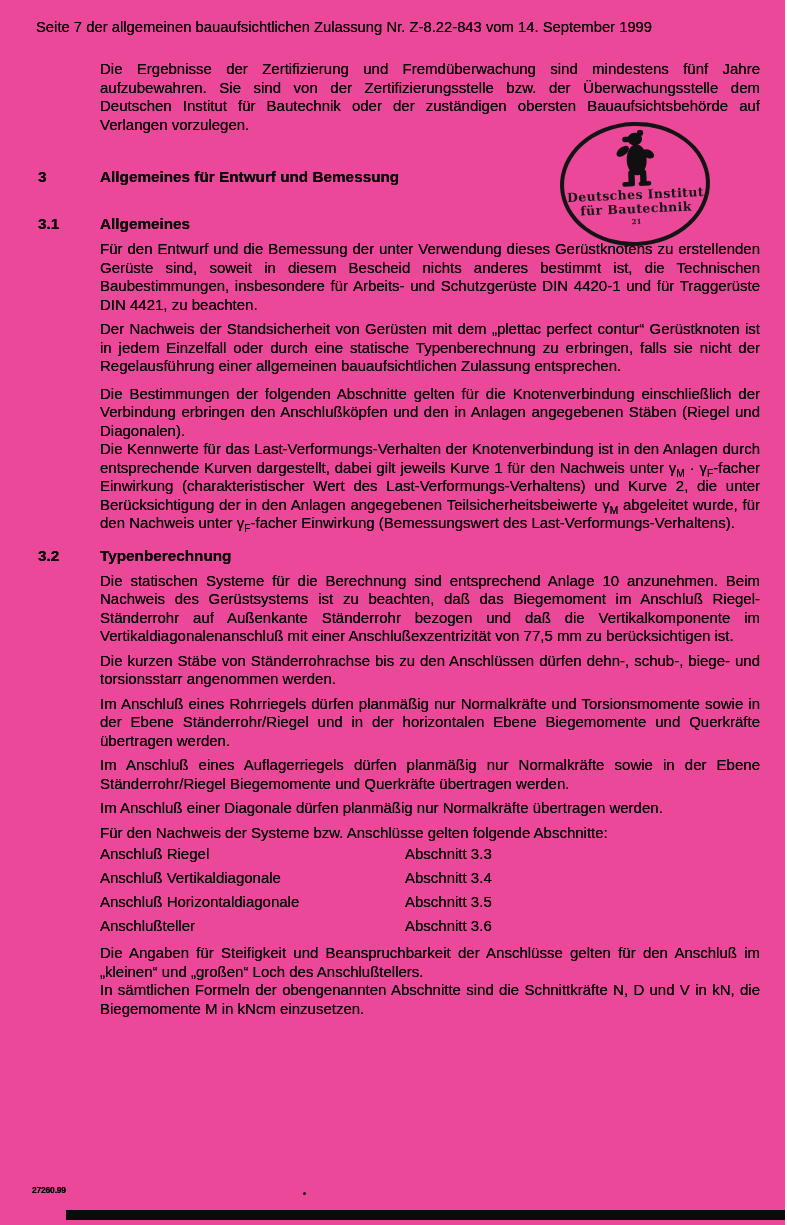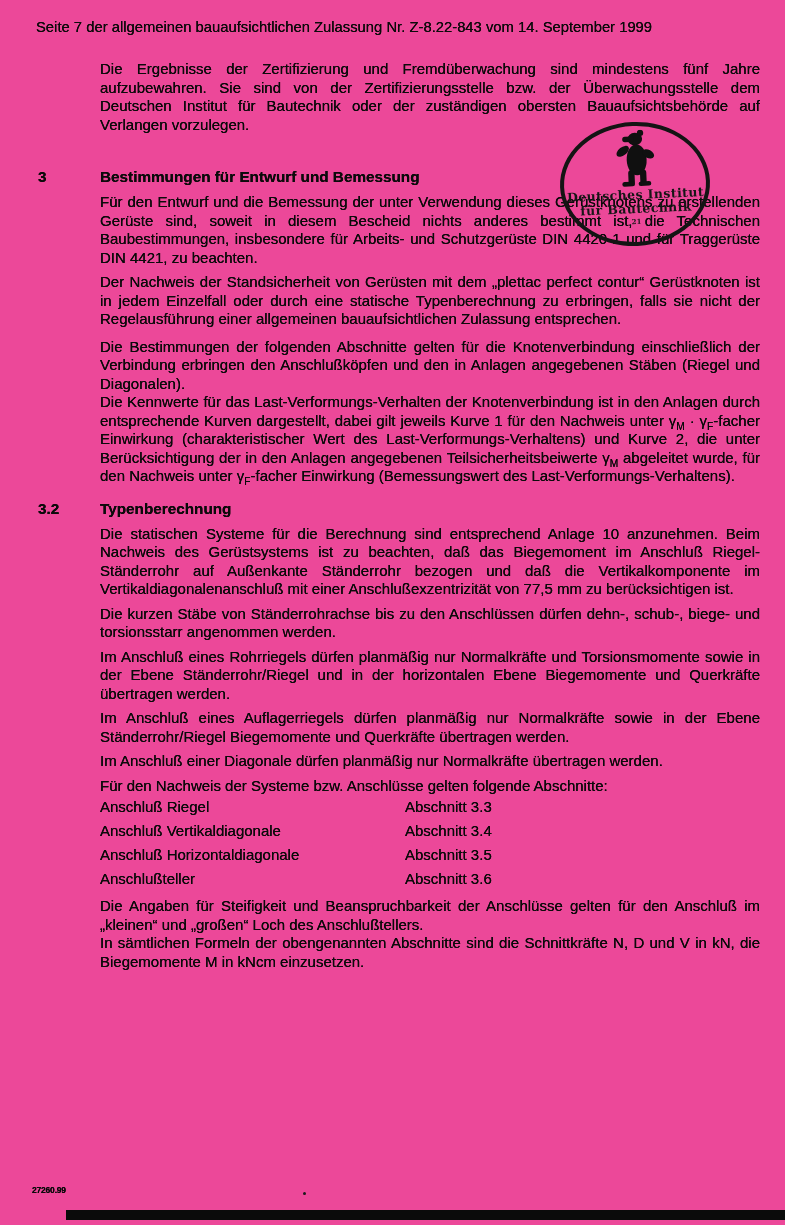--- a/index.html
+++ b/index.html
@@ -110,23 +110,27 @@
     <div class="stamp-text">für Bautechnik</div>
     <div class="stamp-mark">21</div>
   </div>
 
   <div class="content">
 
     <p class="para">Die Ergebnisse der Zertifizierung und Fremdüberwachung sind mindestens fünf Jahre aufzubewahren. Sie sind von der Zertifizierungsstelle bzw. der Überwachungsstelle dem Deutschen Institut für Bautechnik oder der zuständigen obersten Bauaufsichtsbehörde auf Verlangen vorzulegen.</p>
 
     <div class="heading h-main">
       <span class="h-num">3</span>
-      <span class="h-title">Bestimmungen für Entwurf und Bemessung</span>
+      <span class="h-title">Allgemeines für Entwurf und Bemessung</span>
     </div>
 
+    <div class="heading h-31">
+      <span class="h-num">3.1</span>
+      <span class="h-title">Allgemeines</span>
+    </div>
 
     <p class="para p-first">Für den Entwurf und die Bemessung der unter Verwendung dieses Gerüstknotens zu erstellenden Gerüste sind, soweit in diesem Bescheid nichts anderes bestimmt ist, die Technischen Baubestimmungen, insbesondere für Arbeits- und Schutzgerüste DIN 4420-1 und für Traggerüste DIN 4421, zu beachten.</p>
     <p class="para mt6">Der Nachweis der Standsicherheit von Gerüsten mit dem „plettac perfect contur“ Gerüstknoten ist in jedem Einzelfall oder durch eine statische Typenberechnung zu erbringen, falls sie nicht der Regelausführung einer allgemeinen bauaufsichtlichen Zulassung entsprechen.</p>
     <p class="para mt9">Die Bestimmungen der folgenden Abschnitte gelten für die Knotenverbindung einschließlich der Verbindung erbringen den Anschlußköpfen und den in Anlagen angegebenen Stäben (Riegel und Diagonalen).</p>
 
     <p class="para mt8"><span>Die Kennwerte für das Last-Verformungs-Verhalten der Knotenverbindung ist in den Anlagen durch entsprechende Kurven dargestellt, dabei gilt jeweils Kurve 1 für den Nachweis unter γ</span><sub>M</sub><span> · γ</span><sub>F</sub><span>-facher Einwirkung (charakteristischer Wert des Last-Verformungs-Verhaltens) und Kurve 2, die unter Berücksichtigung der in den Anlagen angegebenen Teilsicherheitsbeiwerte γ</span><sub>M</sub><span> abgeleitet wurde, für den Nachweis unter γ</span><sub>F</sub><span>-facher Einwirkung (Bemessungswert des Last-Verformungs-Verhaltens).</span></p>
 
     <div class="heading h-32">
       <span class="h-num">3.2</span>
       <span class="h-title">Typenberechnung</span>

